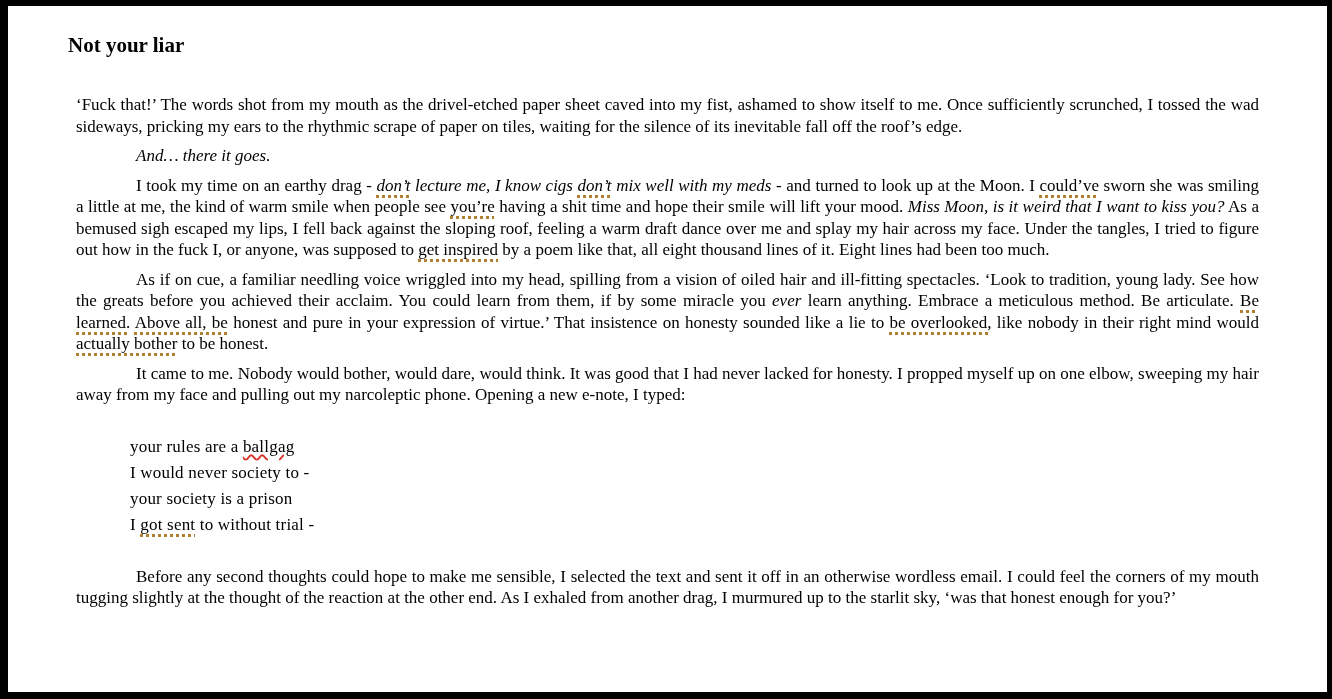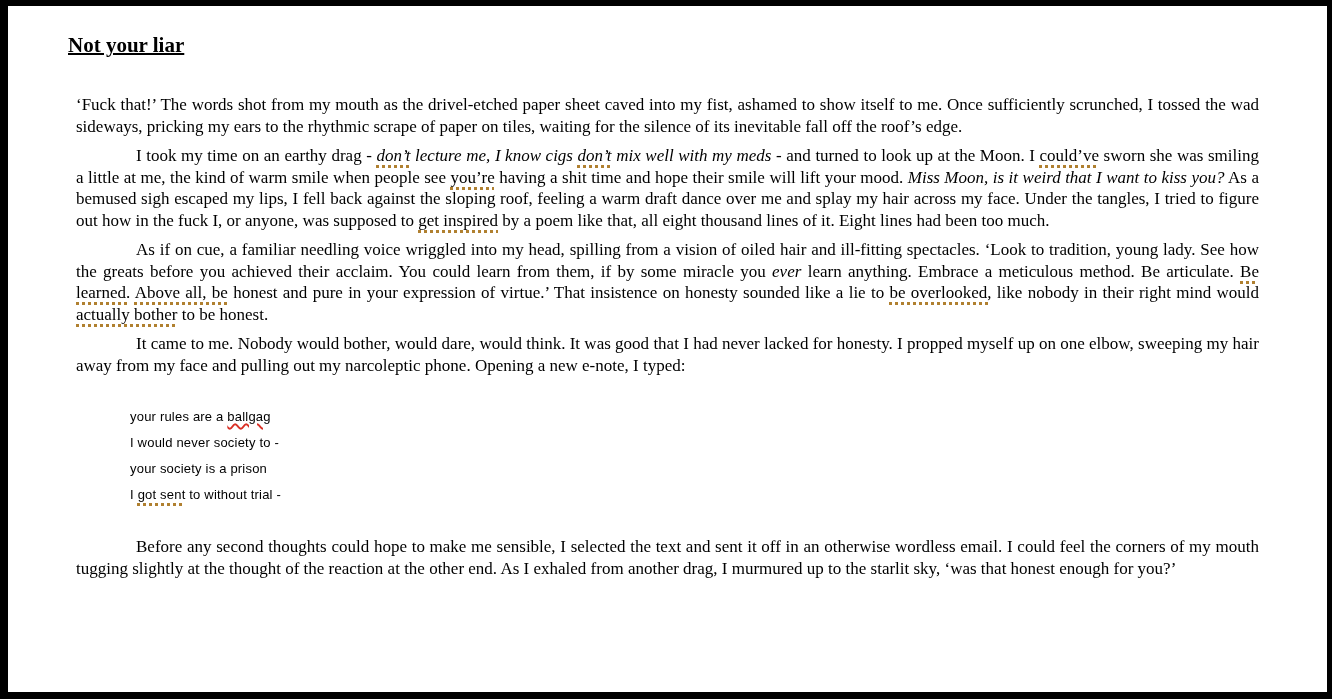--- a/index.html
+++ b/index.html
@@ -15,32 +15,31 @@
     padding:26px 60px 0 60px;
     font-family:"Liberation Serif", serif;
     font-size:17px;
     line-height:21.5px;
     color:#000;
     overflow:hidden;
   }
   .doc-title {
     font-size:21px;
     font-weight:bold;
-    text-decoration:underline;
     text-decoration-thickness:2px;
     margin:0 0 36px 0;
     line-height:26px;
   }
   p.para { margin:8px; text-align:justify; }
   p.para.indent { text-indent:60px; }
   p.poem-line {
     margin:0 0 0 62px;
     text-align:left;
-    font-family:Liberation Sans, sans-serif;
-    font-size:13px;
+    font-family:Liberation Serif, serif;
+    font-size:17px;
     line-height:26px;
     letter-spacing:0.2px;
   }
   .spacer { height:20px; }
   .it { font-style:italic; }
   .gram {
     text-decoration-line:underline;
     text-decoration-style:dotted;
     text-decoration-color:var(--gram,#b08030);
     text-decoration-thickness:2.5px;
@@ -55,20 +54,21 @@
   }
   .it.gram { text-underline-offset:4px; }
 </style>
 </head>
 <body>
 
 <div class="page">
   <h1 class="doc-title">Not your liar</h1>
   <div id="doc-body">
       <p class="para"><span>‘Fuck that!’ The words shot from my mouth as the drivel-etched paper sheet caved into my fist, ashamed to show itself to me. Once sufficiently scrunched, I tossed the wad sideways, pricking my ears to the rhythmic scrape of paper on tiles, waiting for the silence of its inevitable fall off the roof’s edge.</span></p>
+      <p class="para indent"><span class="it">And… there it goes.</span></p>
       <p class="para indent"><span>I took my time on an earthy drag - </span><span class="it gram">don’t</span><span class="it"> lecture me, I know cigs </span><span class="it gram">don’t</span><span class="it"> mix well with my meds</span><span> - and turned to look up at the Moon. I </span><span class="gram">could’ve</span><span> sworn she was smiling a little at me, the kind of warm smile when people see </span><span class="gram">you’re</span><span> having a shit time and hope their smile will lift your mood. </span><span class="it">Miss Moon, is it weird that I want to kiss you?</span><span> As a bemused sigh escaped my lips, I fell back against the sloping roof, feeling a warm draft dance over me and splay my hair across my face. Under the tangles, I tried to figure out how in the fuck I, or anyone, was supposed to </span><span class="gram">get inspired</span><span> by a poem like that, all eight thousand lines of it. Eight lines had been too much.</span></p>
       <p class="para indent"><span>As if on cue, a familiar needling voice wriggled into my head, spilling from a vision of oiled hair and ill-fitting spectacles. ‘Look to tradition, young lady. See how the greats before you achieved their acclaim. You could learn from them, if by some miracle you </span><span class="it">ever</span><span> learn anything. Embrace a meticulous method. Be articulate. </span><span class="gram">Be learned.</span><span> </span><span class="gram">Above all, be</span><span> honest and pure in your expression of virtue.’ That insistence on honesty sounded like a lie to </span><span class="gram">be overlooked,</span><span> like nobody in their right mind would </span><span class="gram">actually bother</span><span> to be honest.</span></p>
       <p class="para indent"><span>It came to me. Nobody would bother, would dare, would think. It was good that I had never lacked for honesty. I propped myself up on one elbow, sweeping my hair away from my face and pulling out my narcoleptic phone. Opening a new e-note, I typed:</span></p>
       <div class="spacer"></div>
       <p class="poem-line"><span>your rules are a </span><span class="spell">ballgag</span></p>
       <p class="poem-line"><span>I would never society to -</span></p>
       <p class="poem-line"><span>your society is a prison</span></p>
       <p class="poem-line"><span>I </span><span class="gram">got sent</span><span> to without trial -</span></p>
       <div class="spacer"></div>
       <p class="para indent"><span>Before any second thoughts could hope to make me sensible, I selected the text and sent it off in an otherwise wordless email. I could feel the corners of my mouth tugging slightly at the thought of the reaction at the other end. As I exhaled from another drag, I murmured up to the starlit sky, ‘was that honest enough for you?’</span></p>

